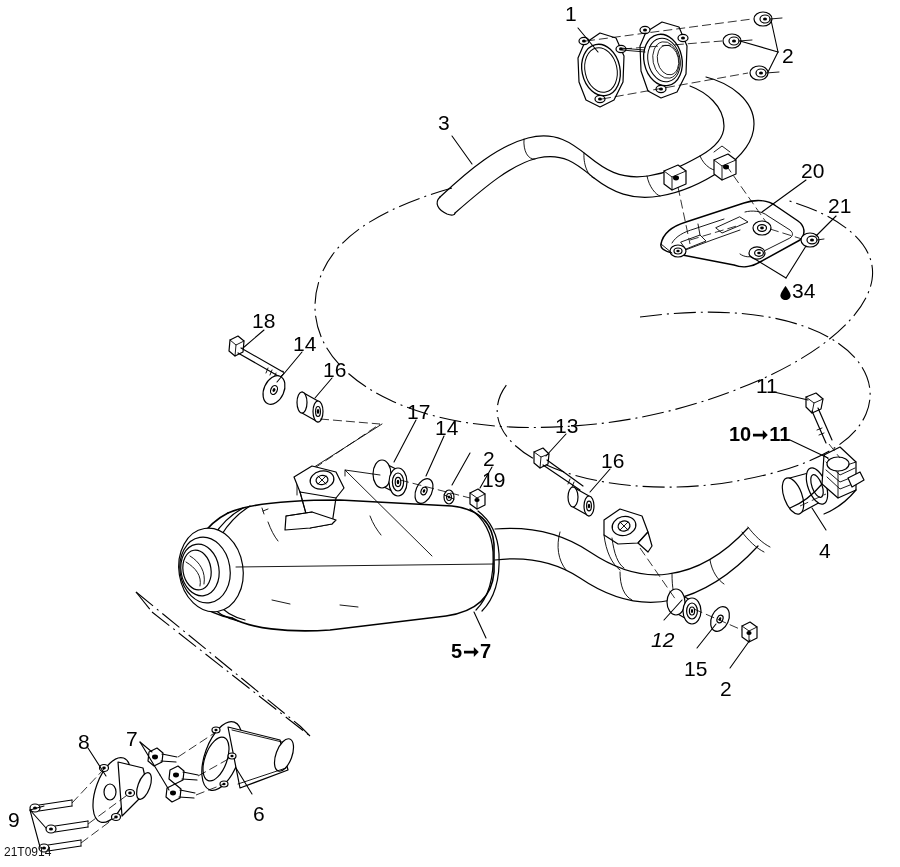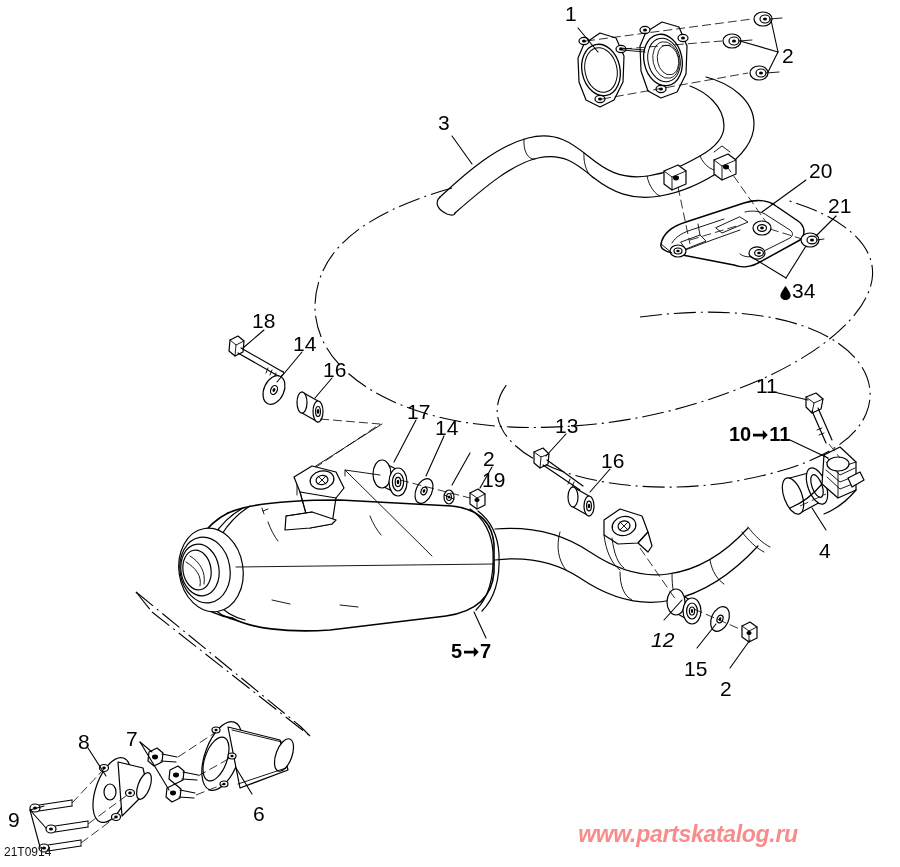--- a/index.html
+++ b/index.html
@@ -553,21 +553,21 @@
       <path class="leader" d="M697 648 L 716 624"></path>
       <path class="leader" d="M730 668 L 750 640"></path>
       <path class="leader" d="M88 748 L 106 776"></path>
       <path class="leader" d="M252 794 L 236 768"></path>
     </g>
   </svg>
 
   <div class="callout" style="left:565px;top:3px;">1</div>
   <div class="callout" style="left:782px;top:45px;">2</div>
   <div class="callout" style="left:438px;top:112px;">3</div>
-  <div class="callout" style="left:801px;top:160px;margin-left:8px;">20</div>
+  <div class="callout" style="left:801px;top:160px;">20</div>
   <div class="callout" style="left:828px;top:195px;">21</div>
 
   <div class="callout" style="left:780px;top:280px;">
     <svg class="drop" viewBox="0 0 11 14" xmlns="http://www.w3.org/2000/svg">
       <path d="M5.5 0 C5.5 0 0.4 6.6 0.4 9.4 C0.4 12.0 2.7 14 5.5 14 C8.3 14 10.6 12.0 10.6 9.4 C10.6 6.6 5.5 0 5.5 0 Z" fill="#000"></path>
     </svg><span>34</span>
   </div>
 
   <div class="callout" style="left:252px;top:310px;">18</div>
   <div class="callout" style="left:293px;top:333px;">14</div>
@@ -588,15 +588,14 @@
 
   <div class="callout" style="left:651px;top:629px;font-style:italic;">12</div>
   <div class="callout" style="left:684px;top:658px;">15</div>
   <div class="callout" style="left:720px;top:678px;">2</div>
   <div class="callout" style="left:78px;top:731px;">8</div>
   <div class="callout" style="left:126px;top:728px;">7</div>
   <div class="callout" style="left:253px;top:803px;">6</div>
   <div class="callout" style="left:8px;top:809px;">9</div>
 
   <div id="diagram-id">21T0914</div>
-  <div id="watermark">www.partskatalog.ru</div>
 
 </div>
 
 </body></html>

